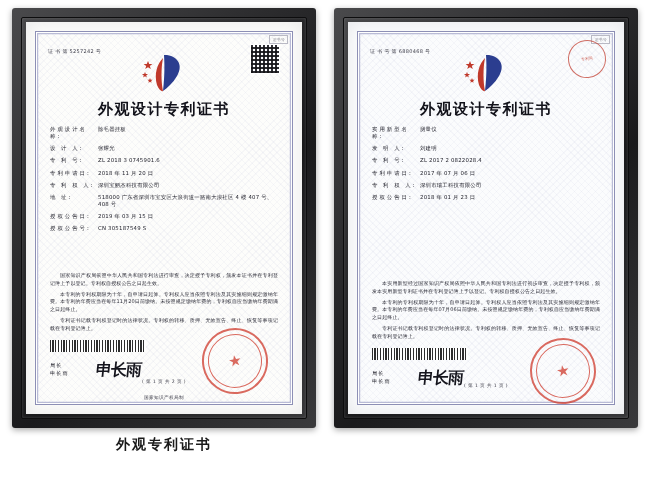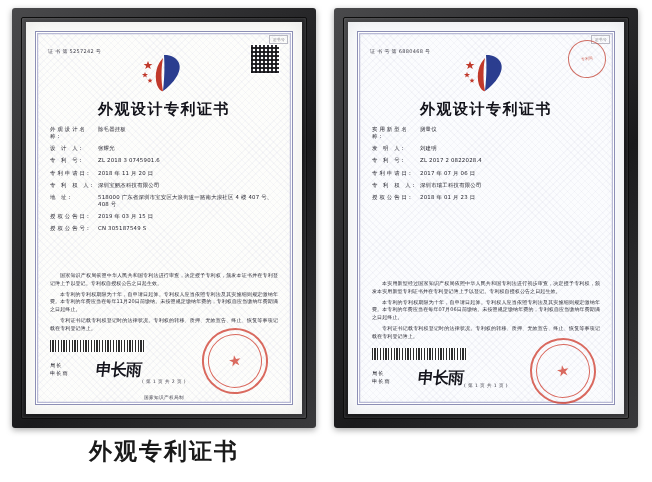--- a/index.html
+++ b/index.html
@@ -293,21 +293,21 @@
     letter-spacing: 0.4px;
   }
 
   
   .caption {
     position: absolute;
     top: 436px;
     width: 304px;
     text-align: center;
     font-family: "DejaVu Sans", "Liberation Sans", sans-serif;
-    font-size: 23px;
+    font-size: 14px;
     font-weight: 700;
     color: #1a1a1a;
     letter-spacing: 2px;
   }
   .caption.left  { left: 12px; }
   .caption.right { left: 334px; }
 </style>
 </head>
 <body>
 

